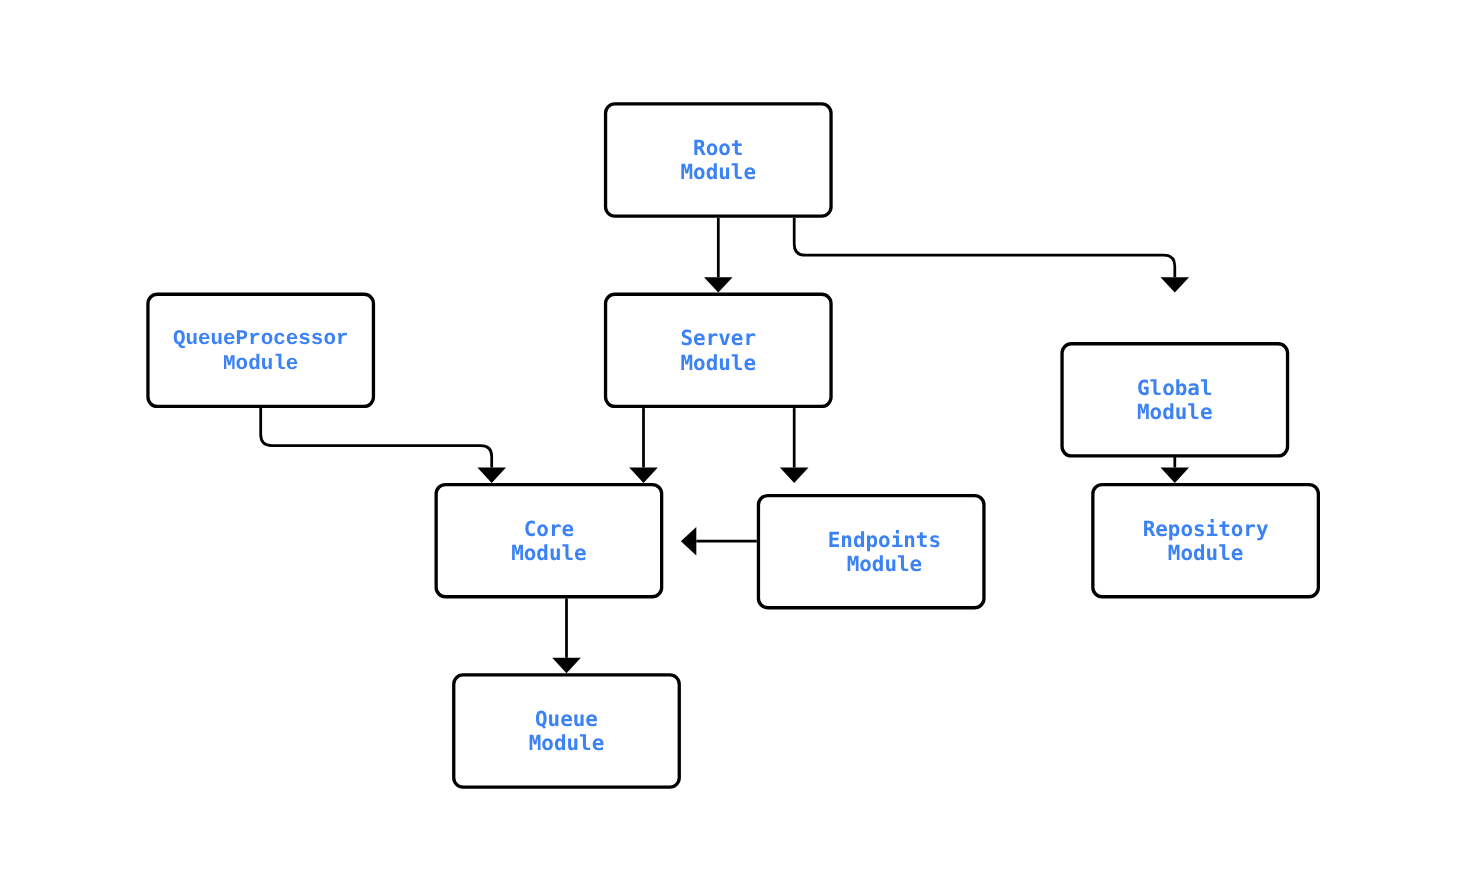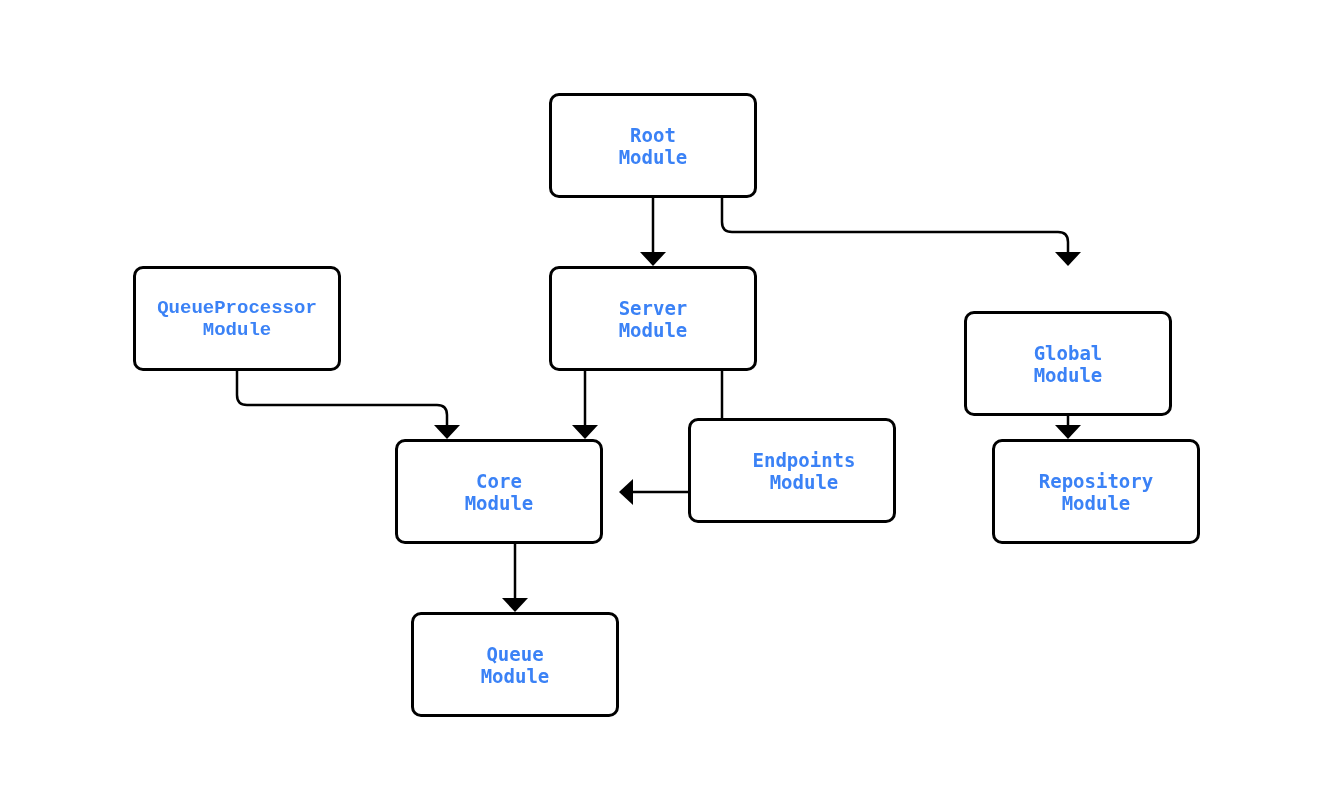--- a/index.html
+++ b/index.html
@@ -48,21 +48,21 @@
     font-weight: 700;
     line-height: 22px;
     color: #3b82f6;
   }
   
   .node-root          { left: 549px; top: 93px; }
   .node-queueprocessor{ left: 133px; top: 266px; font-family: Liberation Mono, monospace; }
   .node-server        { left: 549px; top: 266px; }
   .node-global        { left: 964px; top: 266px; margin-top: 45px; }
   .node-core          { left: 395px; top: 439px; }
-  .node-endpoints     { left: 688px; top: 418px; padding-left: 24px; }
+  .node-endpoints     { left: 688px; top: 449px; padding-left: 24px; }
   .node-repository    { left: 964px; top: 439px; margin-left: 28px; }
   .node-queue         { left: 411px; top: 612px; text-align: right; }
 </style>
 </head>
 <body>
 
 <div id="canvas">
 
   <svg id="edges" viewBox="0 0 1337 809" xmlns="http://www.w3.org/2000/svg">
 

